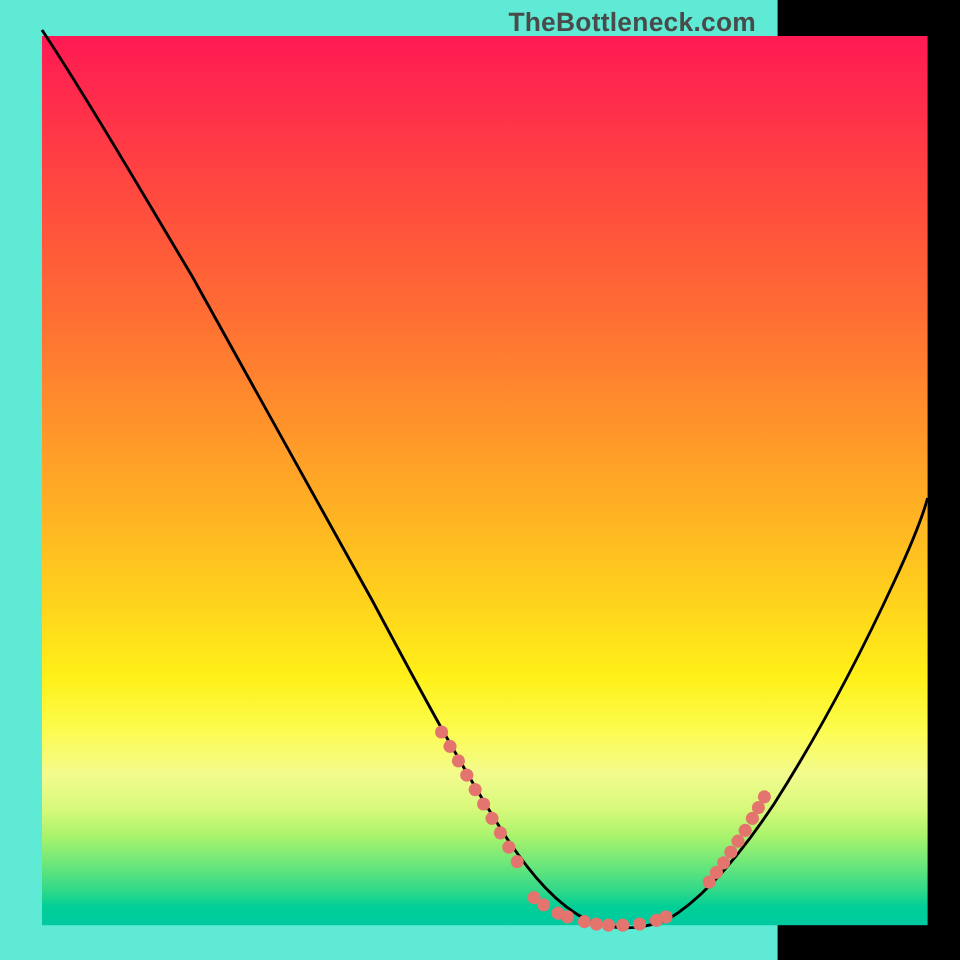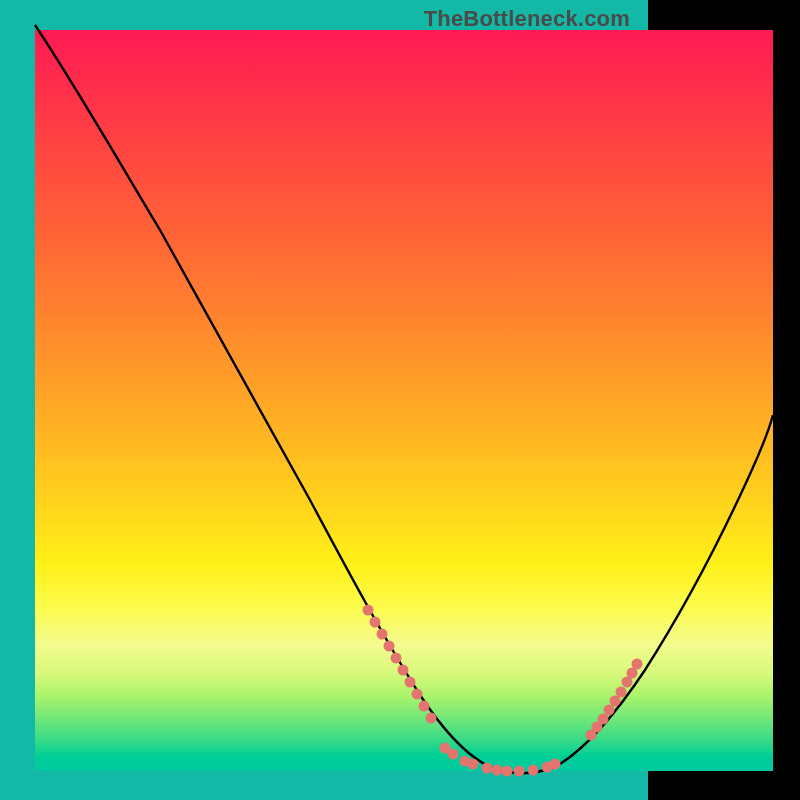--- a/index.html
+++ b/index.html
@@ -10,21 +10,21 @@
     background: #000;
     overflow: hidden;
     font-family: Arial, Helvetica, sans-serif;
   }
   .frame {
     position: absolute;
     left: 0;
     top: 0;
     width: 648px;
     height: 800px;
-    background: #14b8a6;
+    background: #5eead4;
   }
   .plot {
     position: absolute;
     left: 35px;
     top: 30px;
     width: 738px;
     height: 741px;
     
     background: linear-gradient(
       to bottom,

